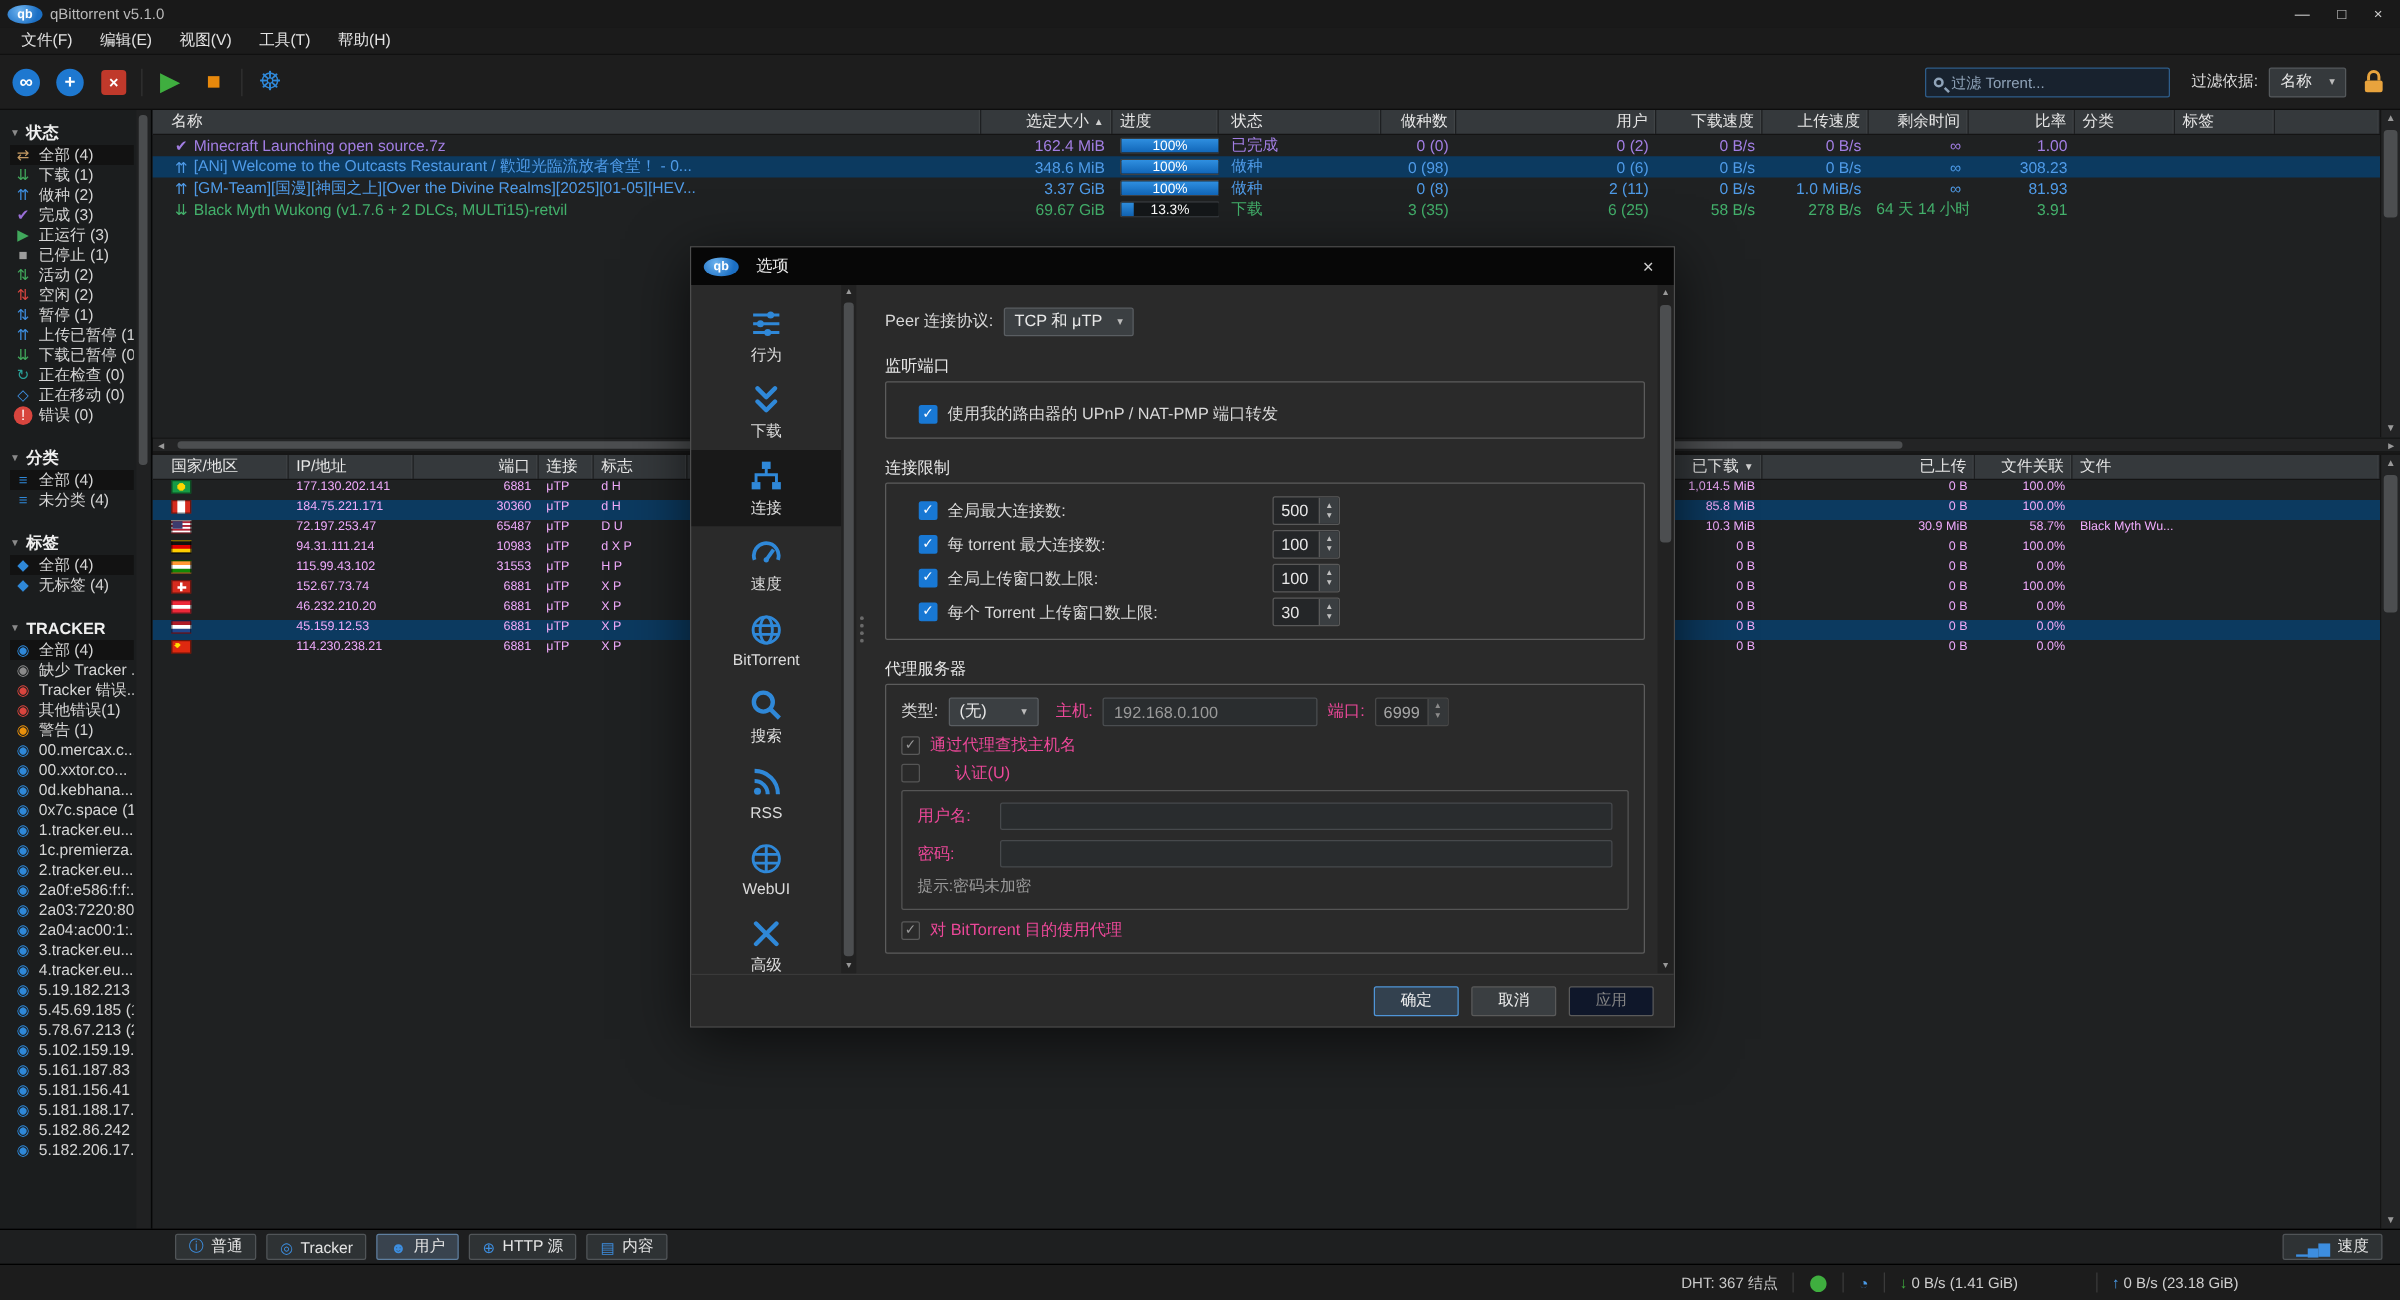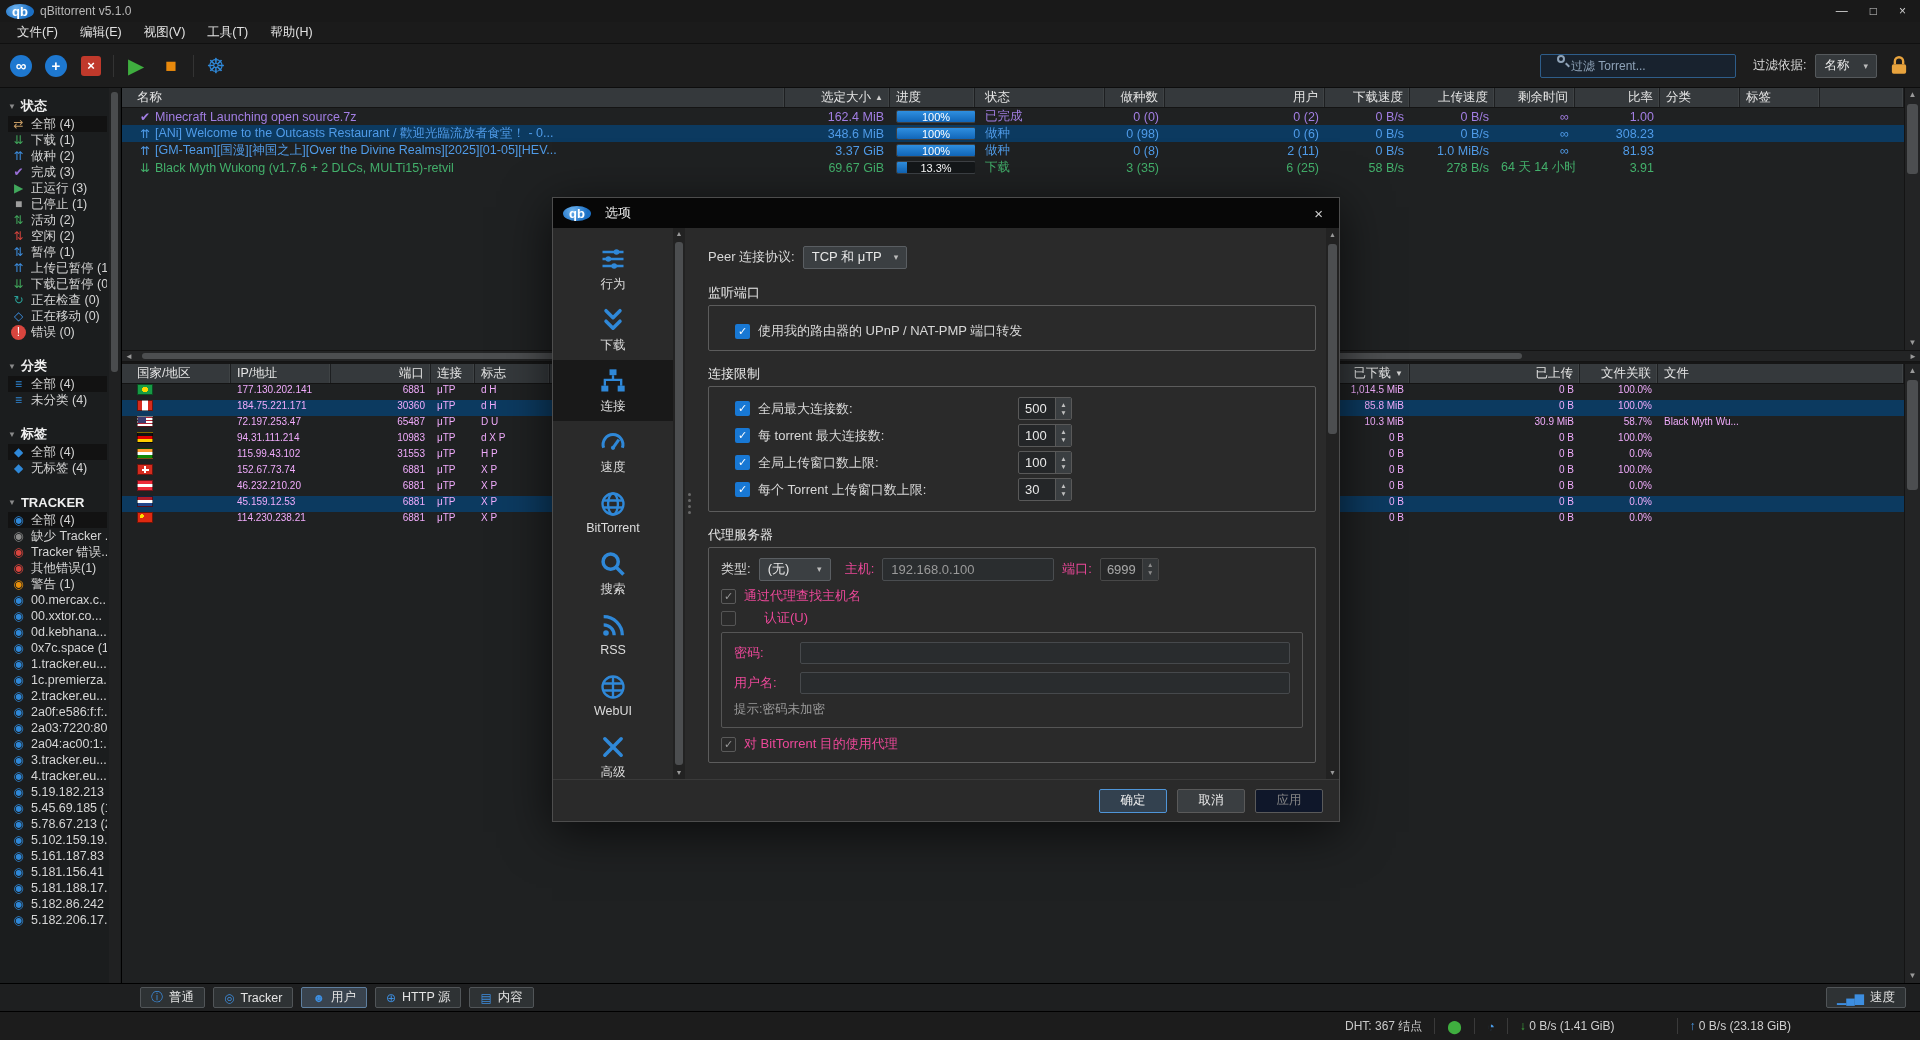--- a/index.html
+++ b/index.html
@@ -3,39 +3,39 @@
 <meta charset="utf-8">
 <style>
   * { margin:0; padding:0; box-sizing:border-box; }
   html,body { width:1920px; height:1040px; overflow:hidden; background:#161616;
     font-family:"Liberation Sans","DejaVu Sans",sans-serif; font-size:13px; color:#d8d8d8; }
   .app { position:relative; width:1920px; height:1040px; display:flex; flex-direction:column; }
 
   
   .titlebar { height:22px; background:#191919; display:flex; align-items:center; padding:0 6px; flex:0 0 auto; }
   .qbicon { width:28px; height:15px; border-radius:50%; background:radial-gradient(circle at 35% 30%,#6db3ef,#1b6fc4 70%);
-    color:#fff; font-size:13px; display:inline-flex; align-items:center; justify-content:center; font-weight:bold; margin-right:6px; }
+    color:#fff; font-size:10px; display:inline-flex; align-items:center; justify-content:center; font-weight:bold; margin-right:6px; }
   .wtitle { color:#b9b9b9; font-size:12px; }
   .win-btns { margin-left:auto; display:flex; gap:22px; color:#cfcfcf; font-size:12px; padding-right:8px; }
   .win-btns span { cursor:default; }
   
   .menubar { height:22px; background:#1b1b1b; display:flex; align-items:center; gap:4px; padding:0 8px; flex:0 0 auto; border-bottom:1px solid #101010;}
   .mitem { padding:2px 9px; color:#e2e2e2; font-size:12.5px; }
   
   .toolbar { height:44px; background:#1d1d1d; display:flex; align-items:center; padding:0 8px; gap:9px; flex:0 0 auto; border-bottom:1px solid #0d0d0d; }
   .tbtn { width:26px; height:26px; display:flex; align-items:center; justify-content:center; }
   .ic-circle { width:22px; height:22px; border-radius:50%; background:#1e78d0; color:#fff; display:flex; align-items:center; justify-content:center; font-size:15px; font-weight:bold; }
   .ic-del { width:20px; height:20px; border-radius:3px; background:#c0392b; color:#fff; display:flex; align-items:center; justify-content:center; font-size:13px; font-weight:bold; }
   .ic-play { color:#3fae3f; font-size:21px; }
   .ic-stop { color:#e8890c; font-size:19px; }
   .ic-gear { color:#2f88d8; font-size:21px; }
   .tsep { width:1px; height:22px; background:#333; }
   .tspacer { flex:1; }
   .searchbox { width:196px; height:24px; background:#18222e; border:1px solid #2e5d8a; border-radius:2px;
-    display:flex; padding:0 16px; gap:6px; }
+    display:flex; align-items:center; padding:0 6px; gap:6px; }
   .mag { width:8px; height:8px; border:2px solid #8fa3b8; border-radius:50%; position:relative; flex:0 0 auto;}
   .mag::after { content:""; position:absolute; width:5px; height:2px; background:#8fa3b8; transform:rotate(45deg); left:6px; top:7px; }
   .searchbox input { background:transparent; border:none; outline:none; color:#cfd8e2; font-size:12px; width:100%; }
   .searchbox input::placeholder { color:#8fa3b8; }
   .fby { color:#dcdcdc; font-size:12.5px; margin-left:8px; }
   .fsel { height:24px; background:#35393c; border:1px solid #55595c; border-radius:2px; display:flex; align-items:center; gap:14px; padding:0 8px; font-size:12.5px; color:#e8e8e8; }
   .fsel .arr { font-size:9px; color:#bbb; }
   
   .main { flex:1; display:flex; min-height:0; }
   .sidebar { width:122px; background:#1b1d1e; border-right:1px solid #000; position:relative; padding:8px 14px 0 8px; overflow:hidden; flex:0 0 auto; }
@@ -1025,25 +1025,25 @@
           <div class="frow" style="height:20px;margin-top:4px;">
             <span class="cb-dimchk">✓</span>
             <span class="dimtext">通过代理查找主机名</span>
           </div>
           <div class="frow" style="height:20px;margin-top:2px;gap:28px;">
             <span class="cb-dim"></span>
             <span class="dimtext">认证(U)</span>
           </div>
           <div class="authgrp">
             <div class="authrow">
+              <span class="lb dimtext">用户名:</span>
+              <span class="fld"></span>
+            </div>
+            <div class="authrow">
               <span class="lb dimtext">密码:</span>
-              <span class="fld"></span>
-            </div>
-            <div class="authrow">
-              <span class="lb dimtext">用户名:</span>
               <span class="fld"></span>
             </div>
             <div class="hint">提示:密码未加密</div>
           </div>
           <div class="frow" style="height:20px;margin-top:6px;">
             <span class="cb-dimchk">✓</span>
             <span class="dimtext">对 BitTorrent 目的使用代理</span>
           </div>
         </div>
       </div>

